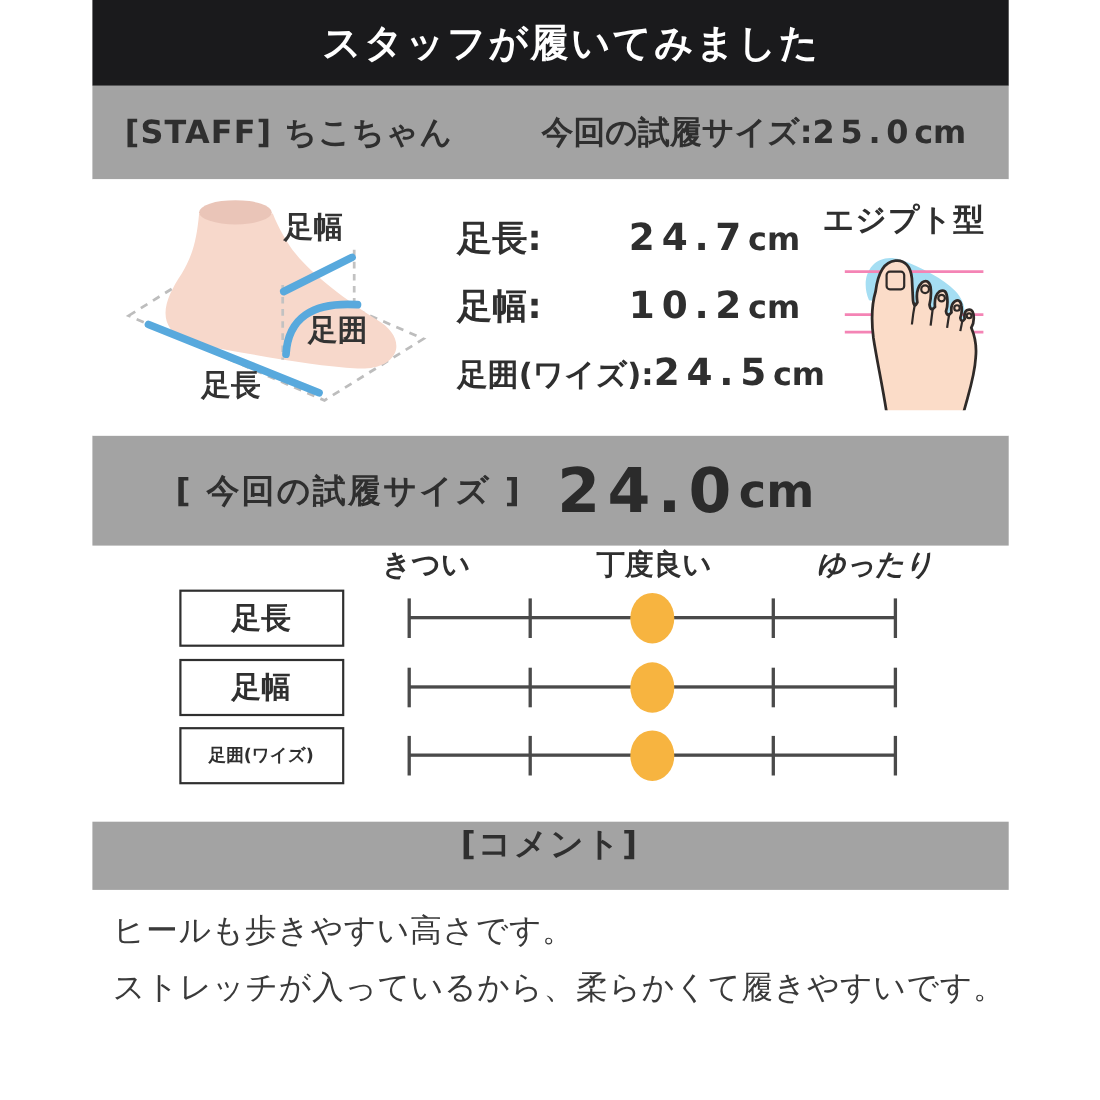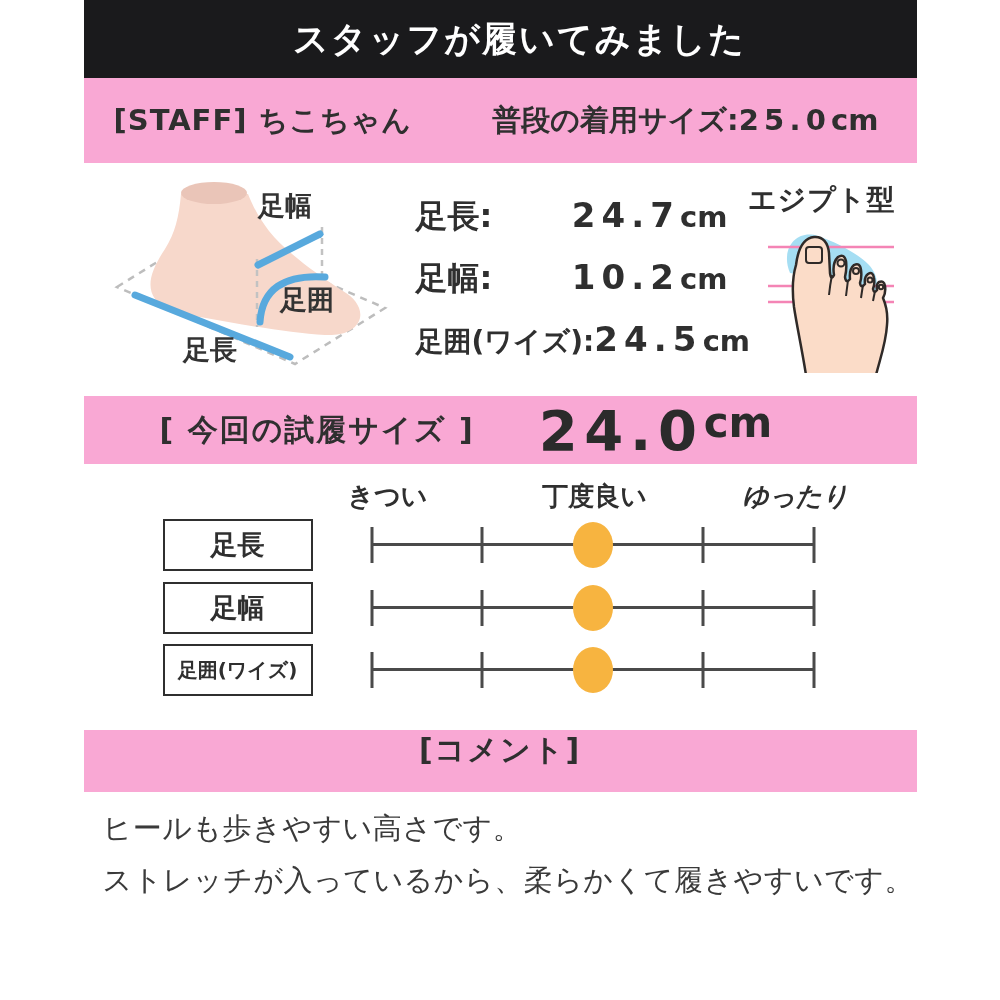--- a/index.html
+++ b/index.html
@@ -5,56 +5,56 @@
   * { margin:0; padding:0; box-sizing:border-box; }
   html,body { width:1000px; height:1000px; background:#ffffff;
     font-family:"DejaVu Sans","Liberation Sans",sans-serif; color:#2f2f2f; }
   .page { width:833px; margin:0 auto; position:relative; }
 
   
   .title-bar { height:78px; background:#1a1a1c; display:flex; align-items:center; justify-content:center;padding-left:39px; }
   .title-bar span { color:#ffffff; font-size:35px; font-weight:700; letter-spacing:2px; }
 
   
-  .panel { background:#f9a8d4; }
+  .panel { background:#a3a3a3; }
   .staff-bar { height:85px; display:flex; align-items:center; padding:0 38px 0 30px; }
   .staff-name { font-size:29px; font-weight:600; letter-spacing:1px; }
   .usual-size { margin-left:auto; font-size:29px; font-weight:600; }
   .digits { letter-spacing:0.18em; }
   .unit { letter-spacing:0; }
 
   
   .measure-section { position:relative; height:233px; background:#ffffff; }
   .foot-svg { position:absolute; left:1px; top:4px; }
   .measure-list { position:absolute; left:332px; top:32px; width:312px; }
   .m-row { display:flex; justify-content:space-between; align-items:baseline; height:42px; margin-bottom:20px; }
   .m-label { font-size:32px; font-weight:600; white-space:nowrap; }
   .m-row:nth-child(3) .m-label { font-size:28px; }
   .m-val { font-size:34px; font-weight:600; white-space:nowrap; }
   .m-val .unit { font-size:29px; }
   .foot-type { position:absolute; left:662px; top:18px; width:150px; text-align:right; }
   .foot-type-label { font-size:28px; font-weight:700; margin-bottom:4px; letter-spacing:1px; }
 
   
-  .size-bar { height:68px; display:flex; align-items:center; padding-left:76px; }
+  .size-bar { height:100px; display:flex; align-items:center; padding-left:76px; }
   .size-label { font-size:30px; font-weight:600; letter-spacing:2px; }
-  .size-value { margin-left:64px; font-weight:700; color:#2b2b2b; display:flex; align-items:flex-start; }
+  .size-value { margin-left:32px; font-weight:700; color:#2b2b2b; display:flex; align-items:center; }
   .size-value .big { font-size:56px; letter-spacing:0.12em; }
   .size-value .unit { font-size:42px; letter-spacing:0; }
 
   
-  .scale-section { position:relative; height:235px; margin-top:15px; }
+  .scale-section { position:relative; height:235px; margin-top:0; }
   .sh { position:absolute; top:0; transform:translateX(-50%); font-size:26px; font-weight:600; white-space:nowrap; }
   .sh0 { left:304px; } .sh1 { left:511px; } .sh2 { left:712px;font-style:italic; }
   .scale-row { position:absolute; left:0; width:100%; height:52px; }
   .scale-row.r0 { top:40px; } .scale-row.r1 { top:103px; } .scale-row.r2 { top:165px; }
   .scale-box { position:absolute; left:79px; top:0; width:150px; height:52px; background:#ffffff;
     border:2px solid #2f2f2f; display:flex; align-items:center; justify-content:center;
     font-size:27px; font-weight:600; white-space:nowrap; }
-  .scale-row.r2 .scale-box { font-size:20px; }
+  .scale-row.r2 .scale-box { font-size:16px; }
   .scale-track { position:absolute; left:288px; top:0; width:442px; height:52px; }
   .track-line { position:absolute; left:0; top:24px; width:100%; height:3px; background:#4a4a4a; }
   .tick { position:absolute; top:8px; width:3px; height:36px; background:#4a4a4a; transform:translateX(-50%); }
   .t0{left:0%;} .t1{left:25%;} .t2{left:50%;} .t3{left:75%;} .t4{left:100%;}
   .dot { position:absolute; top:26px; left:50%; width:40px; height:46px; border-radius:50%;
     background:#f7b440; transform:translate(-50%,-50%); }
 
   
   .comment-bar { height:62px; margin-top:16px; display:flex; align-items:flex-start; justify-content:center; }
   .comment-bar span { font-size:30px; font-weight:600; letter-spacing:2px; }
@@ -64,21 +64,21 @@
 <body>
 
 <div class="page">
 
   <div class="title-bar">
     <span>スタッフが履いてみました</span>
   </div>
 
   <div class="staff-bar panel">
     <span class="staff-name">[STAFF] ちこちゃん</span>
-    <span class="usual-size"><span>普段の着用サイズ:</span><span class="digits">25.0</span><span class="unit">cm</span></span>
+    <span class="usual-size"><span>今回の試履サイズ:</span><span class="digits">25.0</span><span class="unit">cm</span></span>
   </div>
 
   <div class="measure-section">
 
     <svg class="foot-svg" width="345" height="220" viewBox="0 0 345 220">
 
       <path d="M 32,120 L 122,64 L 300,141 L 210,197 Z" fill="none" stroke="#bdbdbd" stroke-width="2.5" stroke-dasharray="7 6"></path>
 
       <path d="M 96,27 C 94,50 90,66 80,82 C 68,100 60,118 70,132
                C 78,144 95,148 115,150 C 160,158 205,166 240,168

